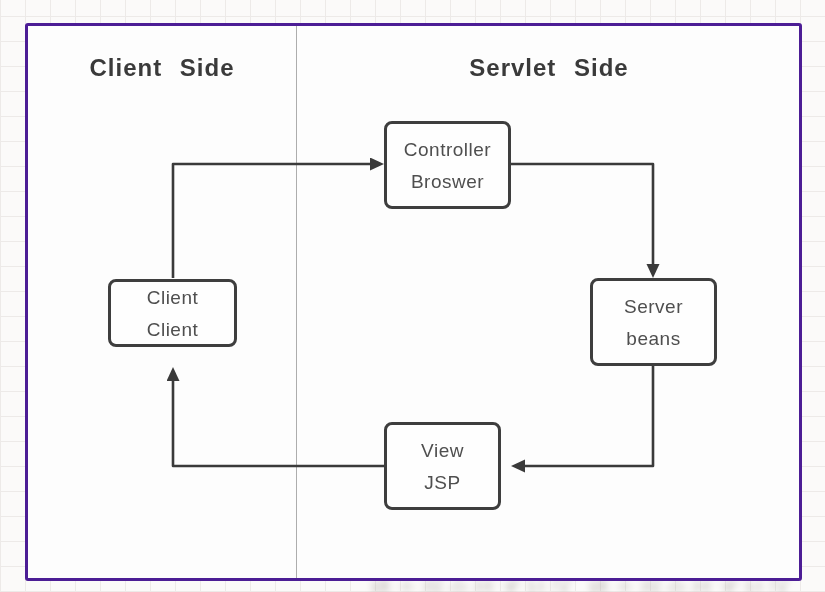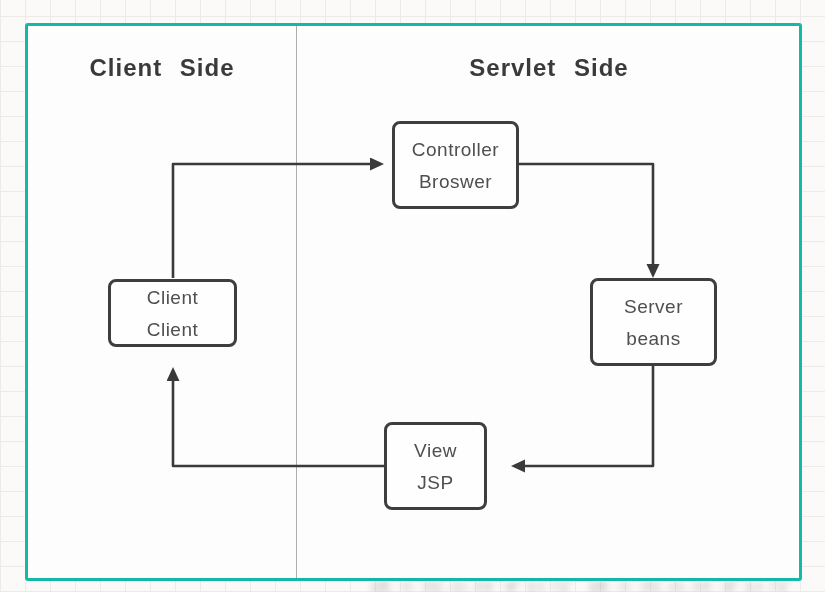--- a/index.html
+++ b/index.html
@@ -11,21 +11,21 @@
       repeating-linear-gradient(90deg, #edeae8 0, #edeae8 1px, transparent 1px, transparent 25px),
       #fbfaf9;
   }
   .stage { position: relative; width: 825px; height: 592px; }
 
   
   .frame {
     position: absolute; left: 25px; top: 23px;
     width: 777px; height: 558px;
     background: #fdfdfd;
-    border: 3px solid #14b8a6;
+    border: 3px solid #4c1d95;
     border-radius: 3px;
     box-sizing: border-box;
   }
   .divider {
     position: absolute; left: 268px; top: 0;
     width: 1px; height: 552px;
     background: #adadad;
   }
 
   
@@ -45,23 +45,23 @@
     border: 3px solid #3e3e3e;
     border-radius: 8px;
     box-sizing: border-box;
     display: flex; flex-direction: column;
     align-items: center; justify-content: center;
     gap: 13px;
     font-size: 19px; color: #4f4f4f; letter-spacing: 0.5px;
     z-index: 2;
   }
   .node span { line-height: 1; }
-  .node.controller { left: 392px; top: 121px; width: 127px; height: 88px; }
+  .node.controller { left: 384px; top: 121px; width: 127px; height: 88px; }
   .node.model      { left: 590px; top: 278px; width: 127px; height: 88px; }
-  .node.view       { left: 384px; top: 422px; width: 103px; height: 88px; }
+  .node.view       { left: 384px; top: 422px; width: 117px; height: 88px; }
   .node.client-b   { left: 108px; top: 279px; width: 129px; height: 68px; }
 
   
   svg.arrows { position: absolute; left: 0; top: 0; z-index: 1; }
   svg.arrows polyline {
     fill: none; stroke: #3a3a3a; stroke-width: 2.6px;
     stroke-linejoin: round; stroke-linecap: butt;
   }
 
   

